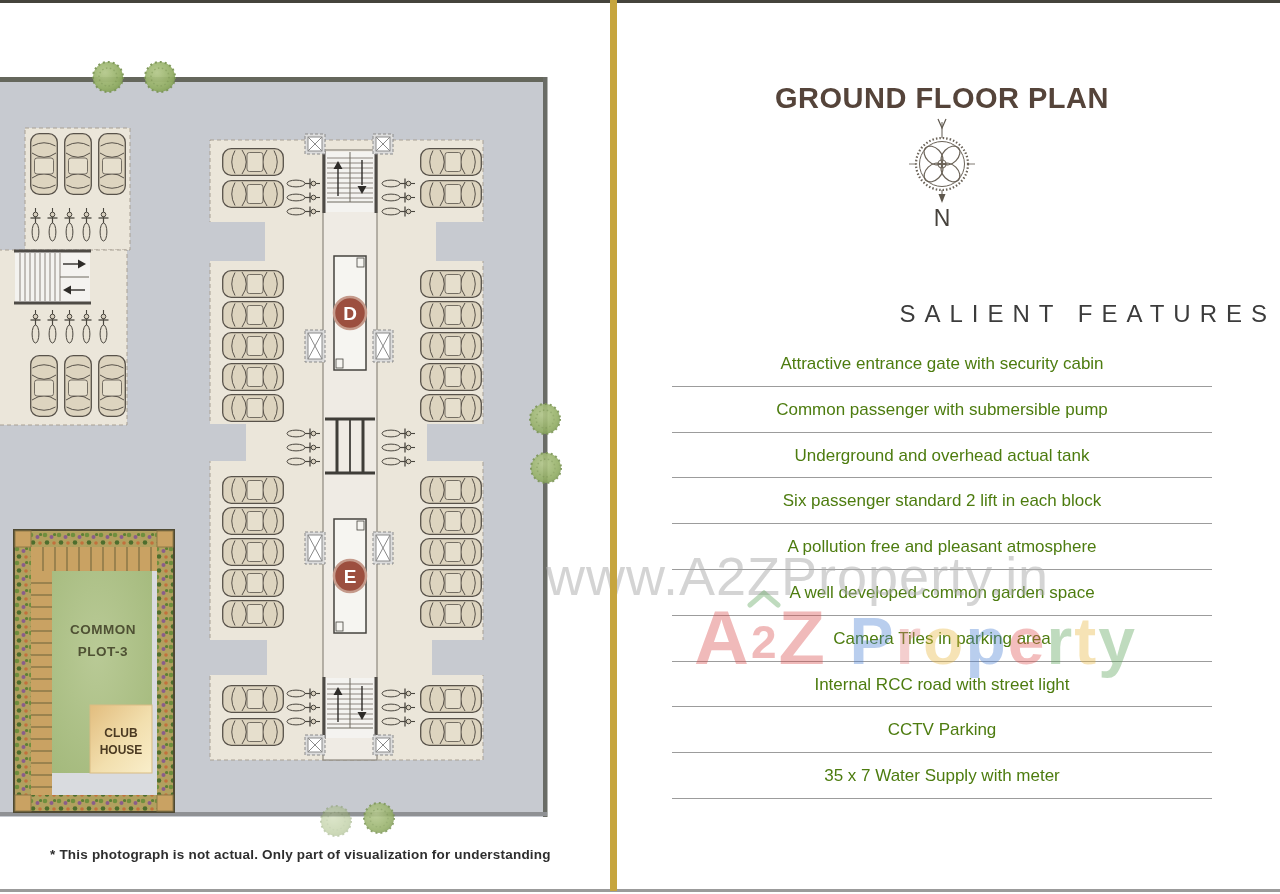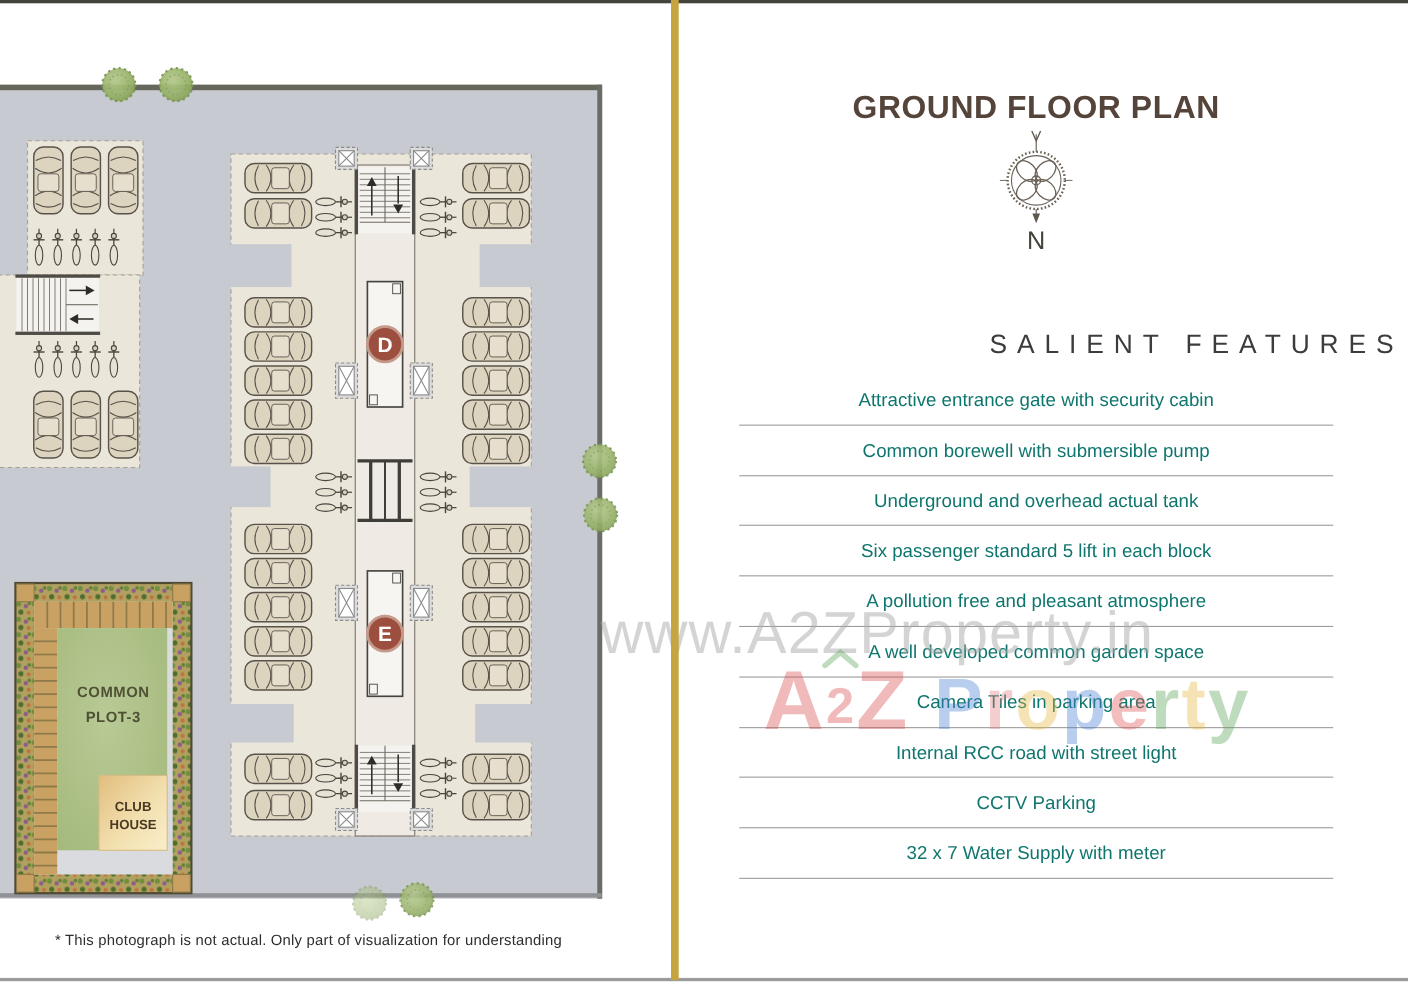--- a/index.html
+++ b/index.html
@@ -6,29 +6,29 @@
   html,body{width:1280px;height:894px;background:#fff;font-family:"Liberation Sans",sans-serif;overflow:hidden}
   .stage{position:relative;width:1280px;height:894px;background:#fff}
   svg text{font-family:"Liberation Sans",sans-serif}
 
   .edge-top{position:absolute;left:0;top:0;width:1280px;height:3px;background:#45443c;z-index:9}
   .edge-bottom{position:absolute;left:0;top:889px;width:1280px;height:3px;background:#9b9b9b;z-index:9}
   .divider{position:absolute;left:610px;top:0;width:7px;height:891px;background:#c6a53e;z-index:9}
 
   .left-panel{position:absolute;left:0;top:0;width:612px;height:894px}
   .plan{position:absolute;left:0;top:0;width:612px;height:894px}
-  .disclaimer{position:absolute;left:50px;top:847px;font-size:13.5px;font-weight:normal;color:#2e2e2e;letter-spacing:.2px}
+  .disclaimer{position:absolute;left:50px;top:847px;font-size:13.5px;font-weight:bold;color:#2e2e2e;letter-spacing:.2px}
 
   .right-panel{position:absolute;left:608px;top:0;width:668px;height:642px}
   .title{position:absolute;left:0;top:82px;width:100%;text-align:center;font-size:29px;font-weight:bold;color:#55443a;letter-spacing:.5px}
   .compass{position:absolute;left:289px;top:117px;width:90px;height:86px}
   .north{position:absolute;left:0;top:205px;width:100%;text-align:center;font-size:23px;color:#46423c}
   .heading{position:absolute;left:0;top:300px;width:100%;text-align:right;font-size:24px;color:#3c3c3c;letter-spacing:9px;text-indent:9px}
   .features{position:absolute;left:64px;top:341px;width:540px}
-  .feature{height:45.8px;line-height:45.8px;text-align:center;font-size:17px;color:#0f766e;border-bottom:1px solid #9c9c9c;overflow:hidden}
+  .feature{height:45.8px;line-height:45.8px;text-align:center;font-size:17px;color:#4d7c0f;border-bottom:1px solid #9c9c9c;overflow:hidden}
 
   .wm-url{position:absolute;left:546px;top:545px;font-size:54px;color:#ababab;opacity:.5;letter-spacing:1px;z-index:6;pointer-events:none;white-space:nowrap}
   .wm-logo{position:absolute;left:694px;top:594px;z-index:6;opacity:.38;pointer-events:none;white-space:nowrap;font-weight:bold}
   .a2z{font-size:76px;color:#d94b4b;letter-spacing:2px}
   .two-wrap{position:relative;display:inline-block}
   .two{font-size:46px;vertical-align:6px}
   .roof{position:absolute;left:-4px;top:-4px;width:34px;height:18px}
   .wl-p{font-size:66px;margin-left:18px;letter-spacing:2px}
 </style>
 </head>
@@ -355,29 +355,29 @@
       </g>
       <circle cx="45" cy="47" r="4" fill="none" stroke="#6a6257" stroke-width="1.2"></circle>
       <circle cx="45" cy="47" r="1.5" fill="#6a6257"></circle>
     </svg>
     <div class="north">N</div>
 
     <div class="heading">SALIENT FEATURES</div>
 
     <div class="features">
       <div class="feature">Attractive entrance gate with security cabin</div>
-      <div class="feature">Common borewell with submersible pump</div>
+      <div class="feature">Common passenger with submersible pump</div>
       <div class="feature">Underground and overhead actual tank</div>
-      <div class="feature">Six passenger standard 5 lift in each block</div>
+      <div class="feature">Six passenger standard 2 lift in each block</div>
       <div class="feature">A pollution free and pleasant atmosphere</div>
       <div class="feature">A well developed common garden space</div>
       <div class="feature">Camera Tiles in parking area</div>
       <div class="feature">Internal RCC road with street light</div>
       <div class="feature">CCTV Parking</div>
-      <div class="feature">32 x 7 Water Supply with meter</div>
+      <div class="feature">35 x 7 Water Supply with meter</div>
     </div>
   </div>
 
   <div class="wm-url">www.A2ZProperty.in</div>
   <div class="wm-logo">
     <span class="a2z"><span>A</span><span class="two-wrap"><svg class="roof" viewBox="0 0 34 18">
             <path d="M3,15 L17,3 L31,15" fill="none" stroke="#5aa357" stroke-width="5" stroke-linecap="round"></path>
           </svg><span class="two">2</span></span><span>Z</span></span>
     <span class="wl-p"><span style="color: rgb(74, 127, 212);">P</span><span style="color: rgb(227, 128, 128);">r</span><span style="color: rgb(234, 184, 62);">o</span><span style="color: rgb(74, 127, 212);">p</span><span style="color: rgb(224, 85, 85);">e</span><span style="color: rgb(90, 163, 87);">r</span><span style="color: rgb(234, 184, 62);">t</span><span style="color: rgb(90, 163, 87);">y</span></span>
   </div>

